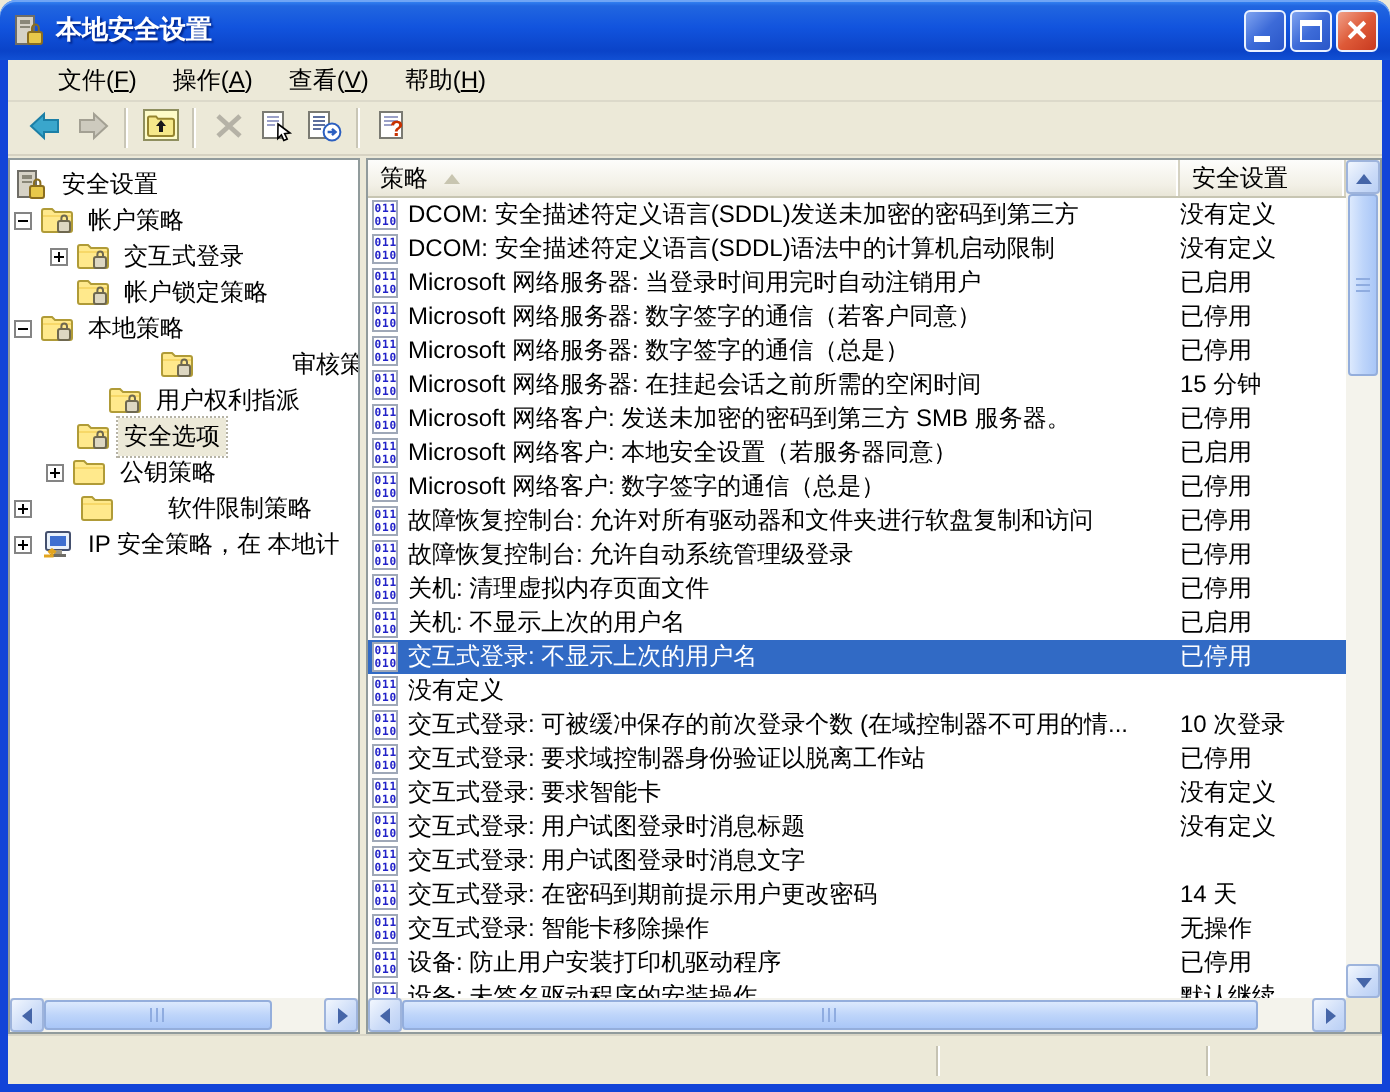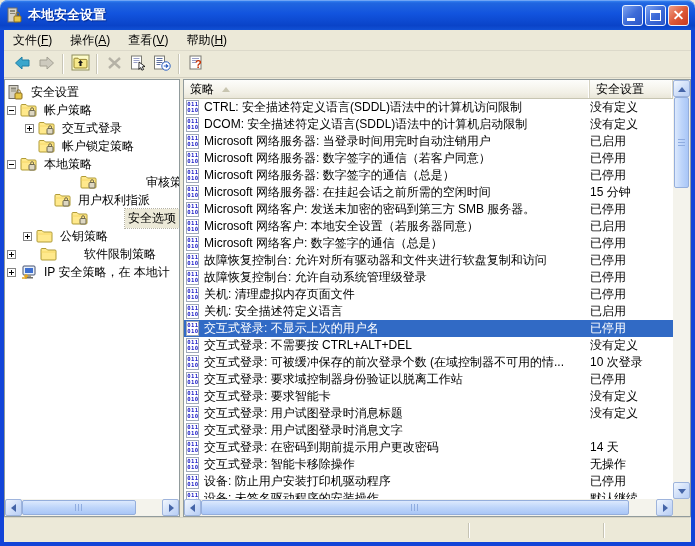--- a/index.html
+++ b/index.html
@@ -29,21 +29,21 @@
     width:11px; height:2px; background:#fff; }
   .glyph-close::before { transform:rotate(45deg); }
   .glyph-close::after  { transform:rotate(-45deg); }
 
   
   .win-body { position:absolute; top:30px; left:0; right:0; bottom:0;
     background:#ECE9D8; border-left:4px solid #1244D8; border-right:4px solid #1244D8;
     border-bottom:4px solid #1244D8; }
 
   
-  .menubar { height:21px; display:flex; align-items:center; padding-left:0;
+  .menubar { height:21px; display:flex; align-items:center; padding-left:16px;
     background:#ECE9D8; border-bottom:1px solid #DCD9CA; }
   .menu-item { padding:2px 9px; white-space:nowrap; }
   .hotkey { text-decoration:underline; }
 
   
   .toolbar { height:27px; display:flex; align-items:center; padding-left:6px;
     background:#ECE9D8; border-bottom:1px solid #D6D2C2; }
   .tool-btn { width:24px; height:22px; display:flex; align-items:center; justify-content:center; }
   .tool-sep { width:2px; height:20px; margin:0 4px;
     border-left:1px solid #C9C6B6; border-right:1px solid #FFFFFF; }
@@ -273,21 +273,21 @@
             <div class="tree-item" style="padding-left: 36px;">
               <span class="tree-spacer"></span>
               <span class="tree-icon"><svg width="17" height="15" viewBox="0 0 17 15">
                   <path d="M1 4 L1 2.5 Q1 1.5 2 1.5 L6 1.5 L7.5 3 L15 3 Q16 3 16 4 L16 12 Q16 13 15 13 L2 13 Q1 13 1 12 Z" fill="#FFE98C" stroke="#B09B37"></path>
                   <path d="M1.5 5 H15.5" stroke="#F7D868"></path>
                   <rect x="9" y="7.5" width="6" height="5.5" rx="1" fill="#DDD7C2" stroke="#6E6850"></rect>
                   <path d="M10.7 7.5 v-1.4 a1.4 1.4 0 0 1 2.8 0 v1.4" fill="none" stroke="#6E6850"></path>
                 </svg></span>
               <span class="tree-label">用户权利指派</span>
             </div>
-            <div class="tree-item selected" style="padding-left: 20px; justify-content: space-between;">
+            <div class="tree-item selected" style="padding-left: 20px;">
               <span class="tree-spacer"></span>
               <span class="tree-icon"><svg width="17" height="15" viewBox="0 0 17 15">
                   <path d="M1 4 L1 2.5 Q1 1.5 2 1.5 L6 1.5 L7.5 3 L15 3 Q16 3 16 4 L16 12 Q16 13 15 13 L2 13 Q1 13 1 12 Z" fill="#FFE98C" stroke="#B09B37"></path>
                   <path d="M1.5 5 H15.5" stroke="#F7D868"></path>
                   <rect x="9" y="7.5" width="6" height="5.5" rx="1" fill="#DDD7C2" stroke="#6E6850"></rect>
                   <path d="M10.7 7.5 v-1.4 a1.4 1.4 0 0 1 2.8 0 v1.4" fill="none" stroke="#6E6850"></path>
                 </svg></span>
               <span class="tree-label">安全选项</span>
             </div>
             <div class="tree-item" style="padding-left: 18px;">
@@ -345,21 +345,21 @@
           </div>
         </div>
 
         <div class="list-body" id="list">
             <div class="row">
               <span class="row-icon"><svg width="13" height="15" viewBox="0 0 13 15">
                   <rect x="0.5" y="0.5" width="12" height="14" fill="#FFFFFF" stroke="#9FA8B8"></rect>
                   <text x="1.2" y="6.2" font-size="5.6" font-weight="bold" font-family="monospace" fill="#2222C8" letter-spacing="0.4">011</text>
                   <text x="1.2" y="12.4" font-size="5.6" font-weight="bold" font-family="monospace" fill="#2222C8" letter-spacing="0.4">010</text>
                 </svg></span>
-              <span class="cell-policy">CTRL: 安全描述符定义语言(SDDL)语法中的计算机访问限制</span>
+              <span class="cell-policy">DCOM: 安全描述符定义语言(SDDL)发送未加密的密码到第三方</span>
               <span class="cell-setting">没有定义</span>
             </div>
             <div class="row">
               <span class="row-icon"><svg width="13" height="15" viewBox="0 0 13 15">
                   <rect x="0.5" y="0.5" width="12" height="14" fill="#FFFFFF" stroke="#9FA8B8"></rect>
                   <text x="1.2" y="6.2" font-size="5.6" font-weight="bold" font-family="monospace" fill="#2222C8" letter-spacing="0.4">011</text>
                   <text x="1.2" y="12.4" font-size="5.6" font-weight="bold" font-family="monospace" fill="#2222C8" letter-spacing="0.4">010</text>
                 </svg></span>
               <span class="cell-policy">DCOM: 安全描述符定义语言(SDDL)语法中的计算机启动限制</span>
               <span class="cell-setting">没有定义</span>
@@ -453,39 +453,38 @@
                 </svg></span>
               <span class="cell-policy">关机: 清理虚拟内存页面文件</span>
               <span class="cell-setting">已停用</span>
             </div>
             <div class="row">
               <span class="row-icon"><svg width="13" height="15" viewBox="0 0 13 15">
                   <rect x="0.5" y="0.5" width="12" height="14" fill="#FFFFFF" stroke="#9FA8B8"></rect>
                   <text x="1.2" y="6.2" font-size="5.6" font-weight="bold" font-family="monospace" fill="#2222C8" letter-spacing="0.4">011</text>
                   <text x="1.2" y="12.4" font-size="5.6" font-weight="bold" font-family="monospace" fill="#2222C8" letter-spacing="0.4">010</text>
                 </svg></span>
-              <span class="cell-policy">关机: 安全描述符定义语言</span>
+              <span class="cell-policy">关机: 不显示上次的用户名</span>
               <span class="cell-setting">已启用</span>
             </div>
             <div class="row selected">
               <span class="row-icon"><svg width="13" height="15" viewBox="0 0 13 15">
                   <rect x="0.5" y="0.5" width="12" height="14" fill="#FFFFFF" stroke="#9FA8B8"></rect>
                   <text x="1.2" y="6.2" font-size="5.6" font-weight="bold" font-family="monospace" fill="#2222C8" letter-spacing="0.4">011</text>
                   <text x="1.2" y="12.4" font-size="5.6" font-weight="bold" font-family="monospace" fill="#2222C8" letter-spacing="0.4">010</text>
                 </svg></span>
               <span class="cell-policy">交互式登录: 不显示上次的用户名</span>
               <span class="cell-setting">已停用</span>
             </div>
             <div class="row">
               <span class="row-icon"><svg width="13" height="15" viewBox="0 0 13 15">
                   <rect x="0.5" y="0.5" width="12" height="14" fill="#FFFFFF" stroke="#9FA8B8"></rect>
                   <text x="1.2" y="6.2" font-size="5.6" font-weight="bold" font-family="monospace" fill="#2222C8" letter-spacing="0.4">011</text>
                   <text x="1.2" y="12.4" font-size="5.6" font-weight="bold" font-family="monospace" fill="#2222C8" letter-spacing="0.4">010</text>
                 </svg></span>
-              <span class="cell-policy">交互式登录: 不需要按 CTRL+ALT+DEL</span>
               <span class="cell-setting">没有定义</span>
             </div>
             <div class="row">
               <span class="row-icon"><svg width="13" height="15" viewBox="0 0 13 15">
                   <rect x="0.5" y="0.5" width="12" height="14" fill="#FFFFFF" stroke="#9FA8B8"></rect>
                   <text x="1.2" y="6.2" font-size="5.6" font-weight="bold" font-family="monospace" fill="#2222C8" letter-spacing="0.4">011</text>
                   <text x="1.2" y="12.4" font-size="5.6" font-weight="bold" font-family="monospace" fill="#2222C8" letter-spacing="0.4">010</text>
                 </svg></span>
               <span class="cell-policy">交互式登录: 可被缓冲保存的前次登录个数 (在域控制器不可用的情...</span>
               <span class="cell-setting">10 次登录</span>

